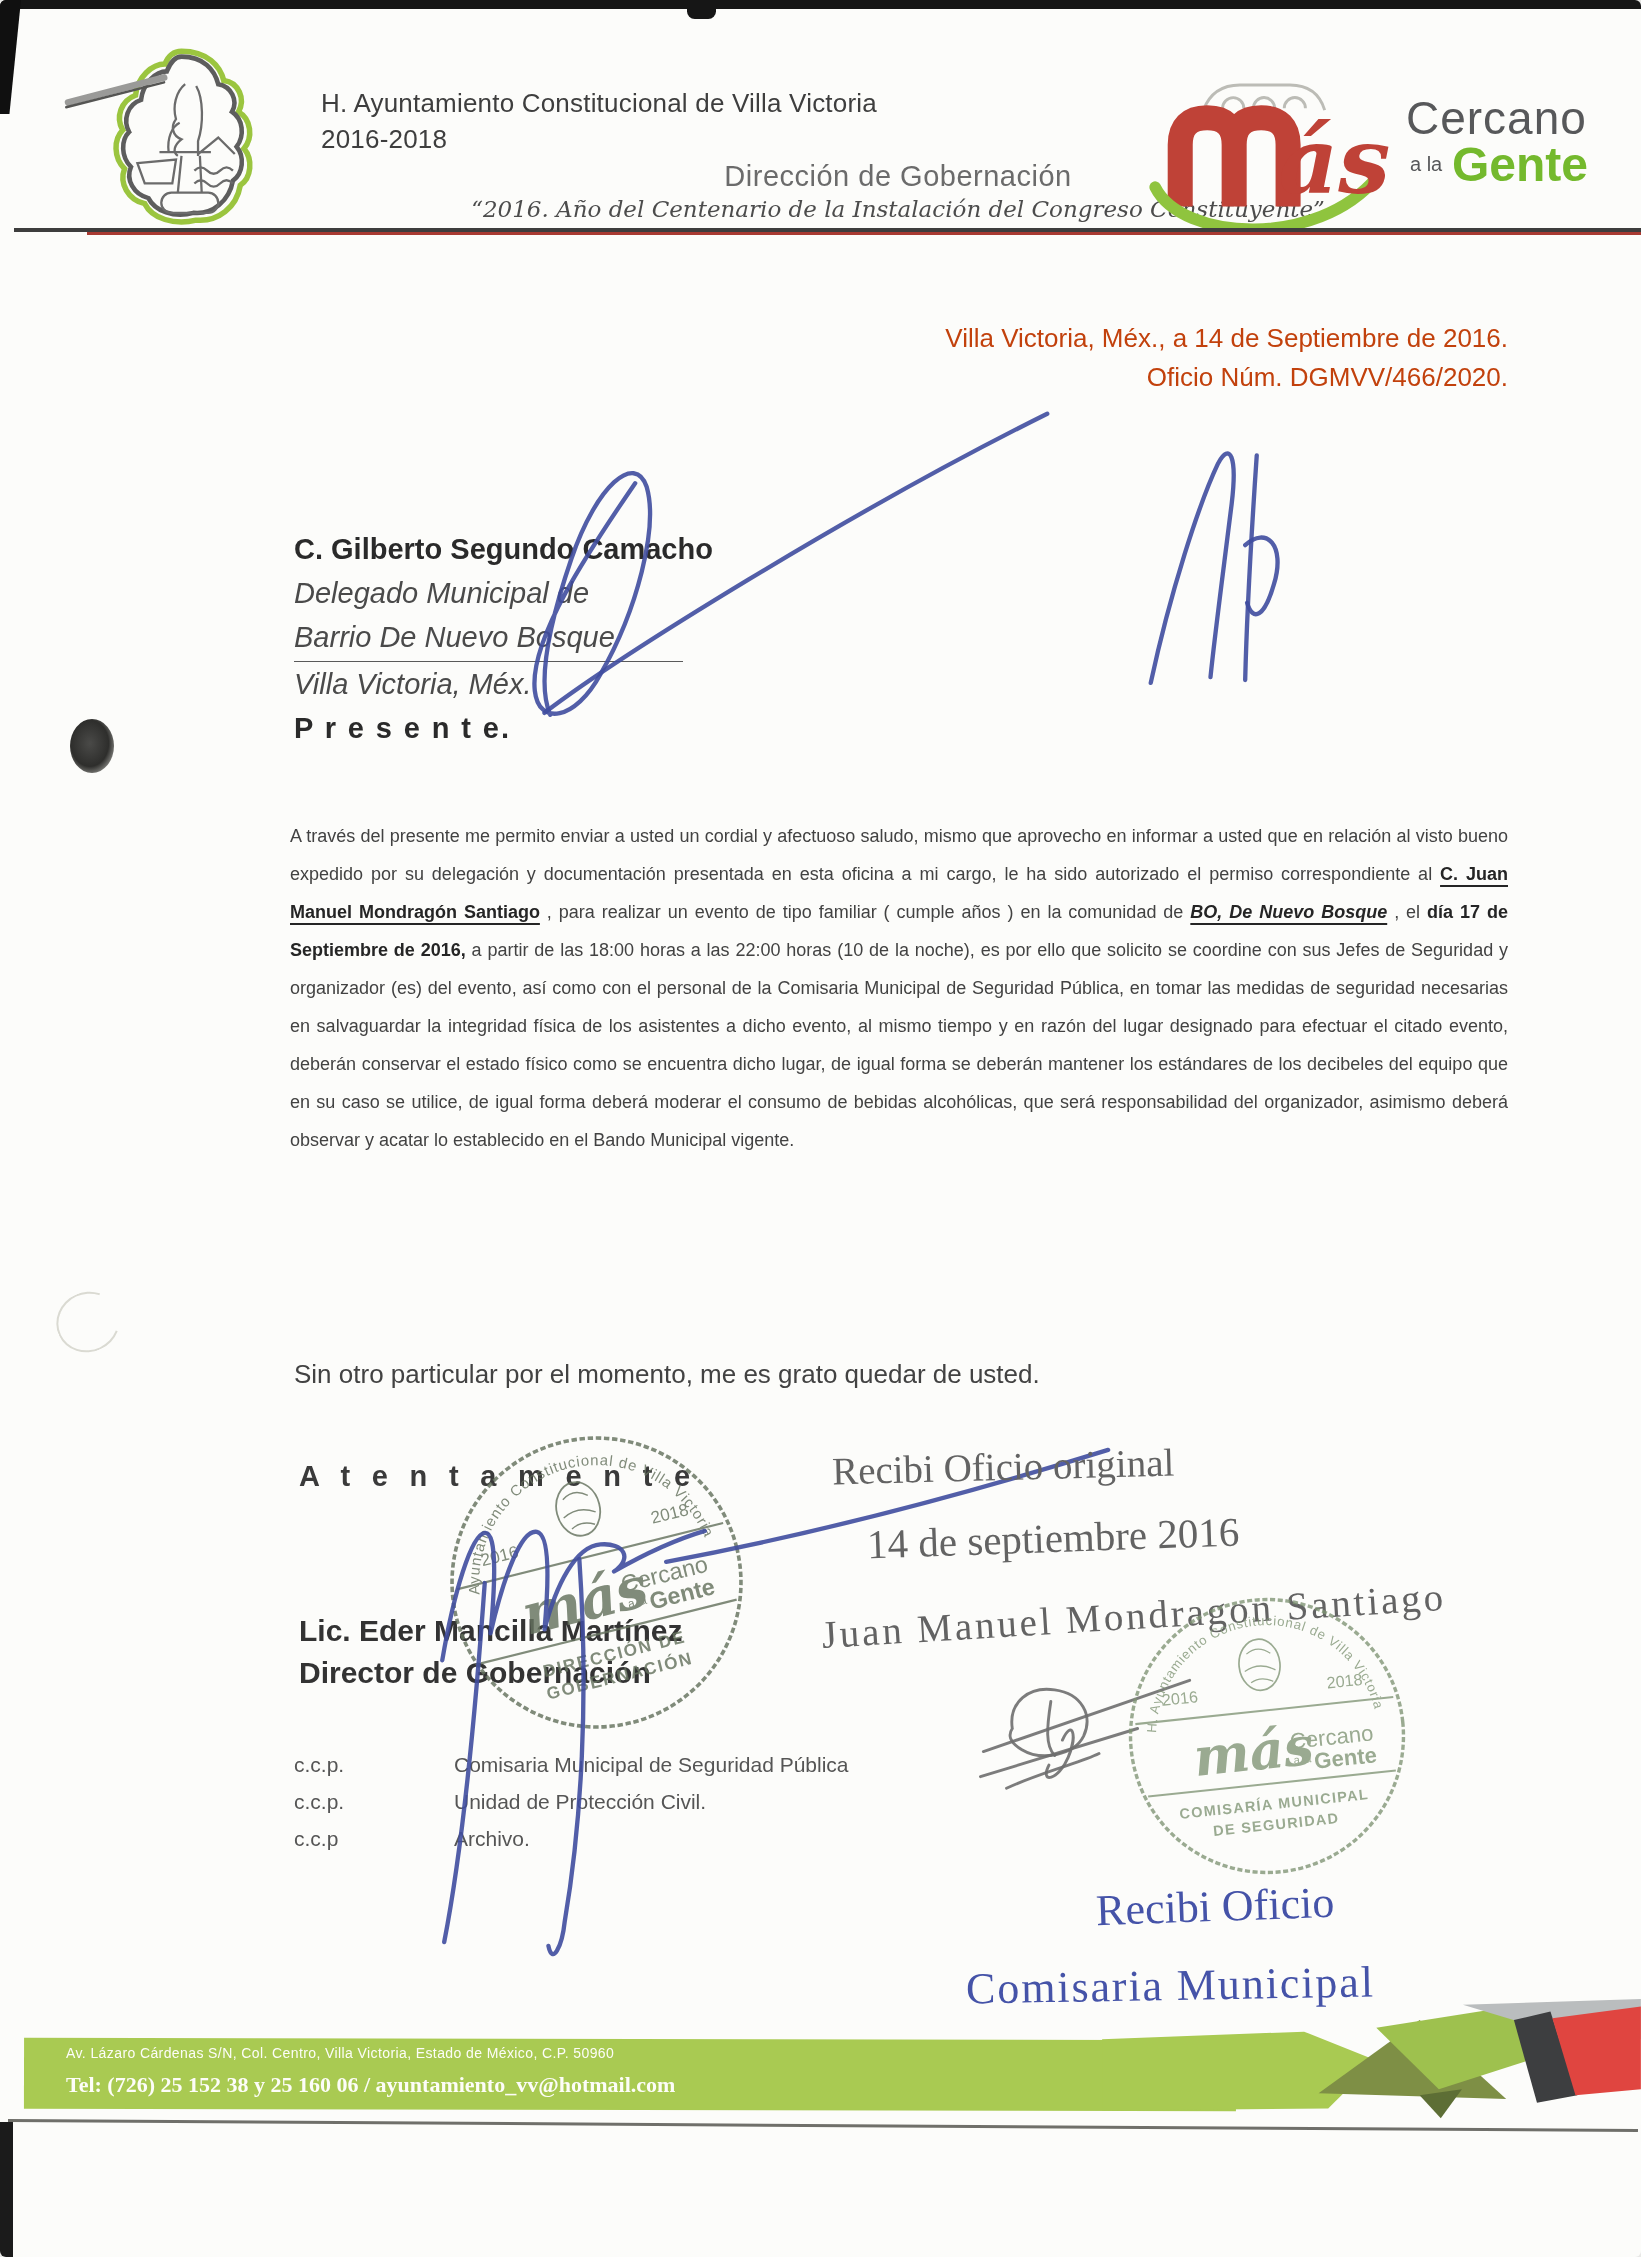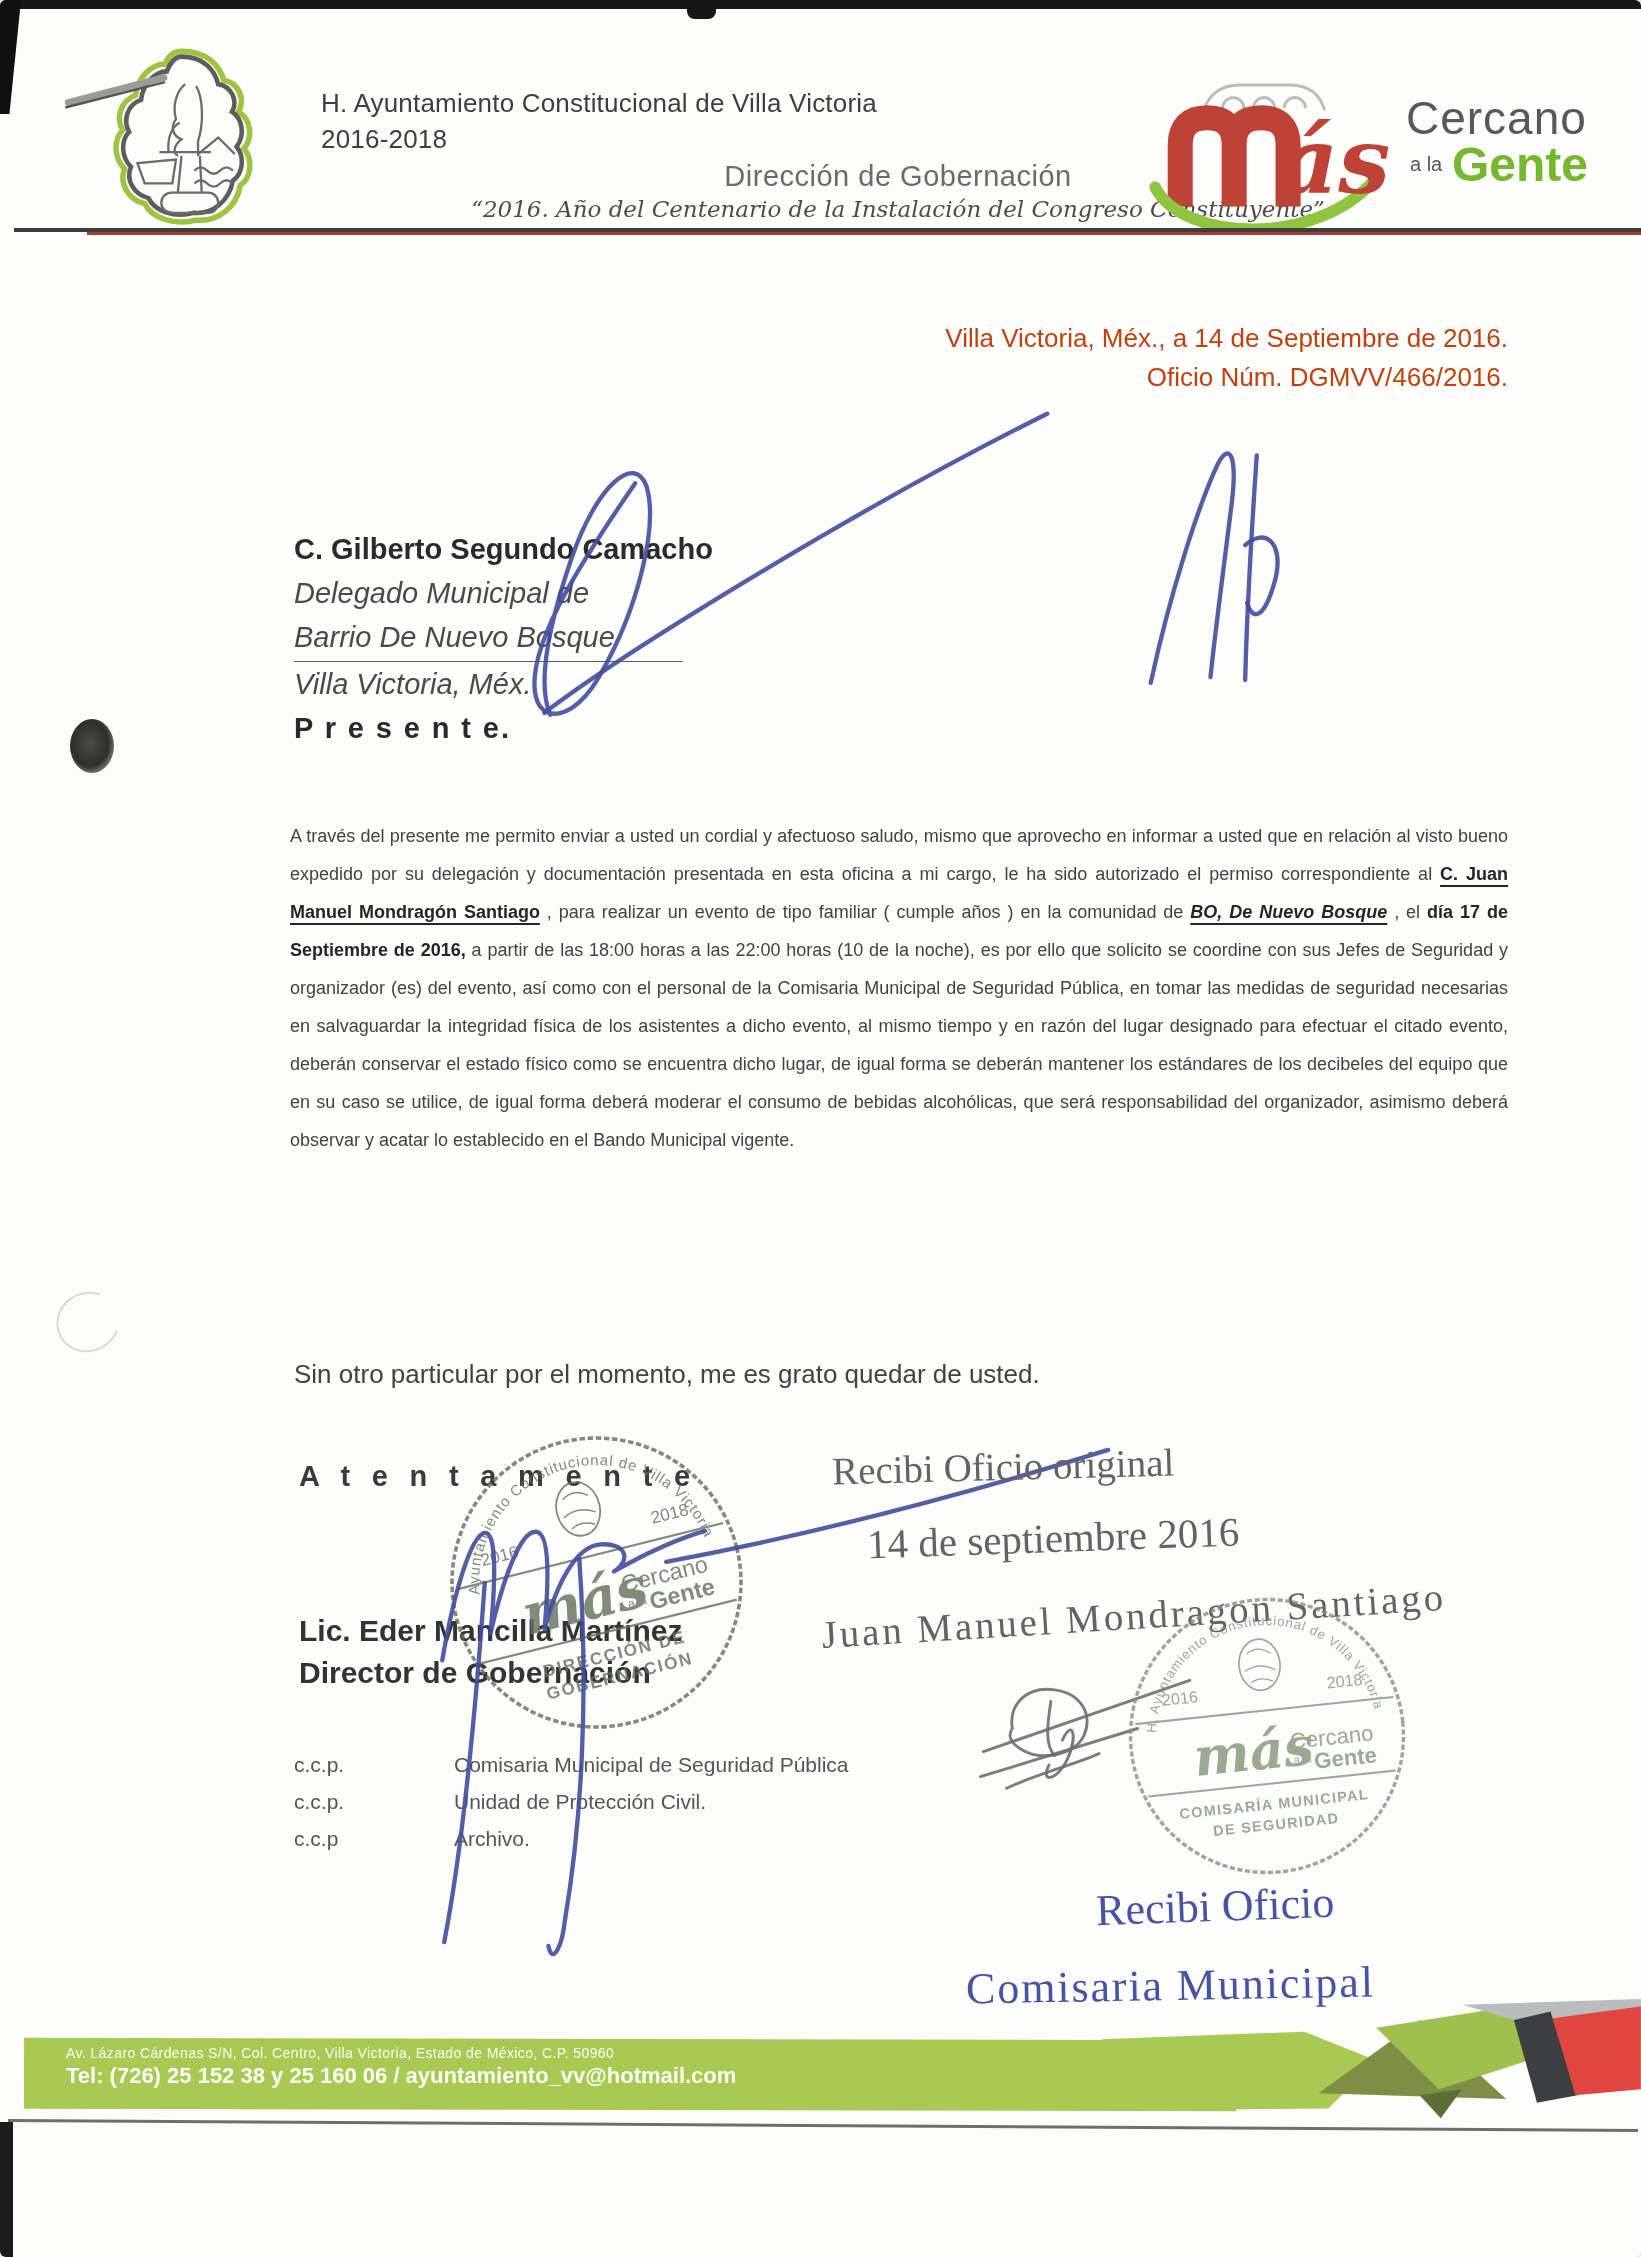--- a/index.html
+++ b/index.html
@@ -73,21 +73,21 @@
   .staple path{opacity:1;}
 
   .hand{position:absolute;font-family:cursive;white-space:nowrap;}
   .hand-pencil{color:#636363;}
   .hand-pen{color:#4553a8;}
 
   
   .footer-bar{left:24px;top:2039px;width:1212px;height:71px;background:#a9ca52;transform:rotate(.12deg);}
   .footer-text{left:66px;top:2045px;color:#fdfdf8;}
   .footer-text .f1{font-size:14px;letter-spacing:0.4px;}
-  .footer-text .f2{font-size:22px;font-weight:bold;margin-top:2px;}
+  .footer-text .f2{font-size:22px;font-weight:bold;margin-top:11px;font-family:Liberation Serif, serif;}
   .footer-design{left:1101px;top:1997px;width:541px;height:127px;}
 
   .emblem{left:108px;top:44px;width:147px;height:187px;}
 </style>
 </head>
 <body>
 
 <div class="page">
 
   <div class="abs scan-top-bar"></div>
@@ -140,21 +140,21 @@
     <span class="cercano">Cercano</span>
     <span class="a-la">a la</span>
     <span class="gente">Gente</span>
   </div>
 
   <div class="abs rule-dark"></div>
   <div class="abs rule-red"></div>
 
   <div class="abs meta-block">
     <div>Villa Victoria, Méx., a 14 de Septiembre de 2016.</div>
-    <div>Oficio Núm. DGMVV/466/2016.</div>
+    <div>Oficio Núm. DGMVV/466/2020.</div>
   </div>
 
   <div class="abs recipient">
     <div class="r-name">C. Gilberto Segundo Camacho</div>
     <div class="r-italic">Delegado Municipal de</div>
     <div><span class="r-place">Barrio De Nuevo Bosque</span></div>
     <div class="r-italic">Villa Victoria, Méx.</div>
     <div class="r-presente">P r e s e n t e.</div>
   </div>
 

